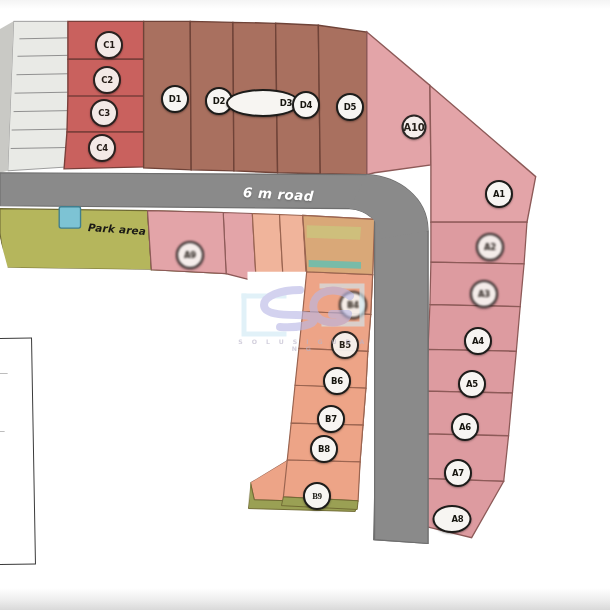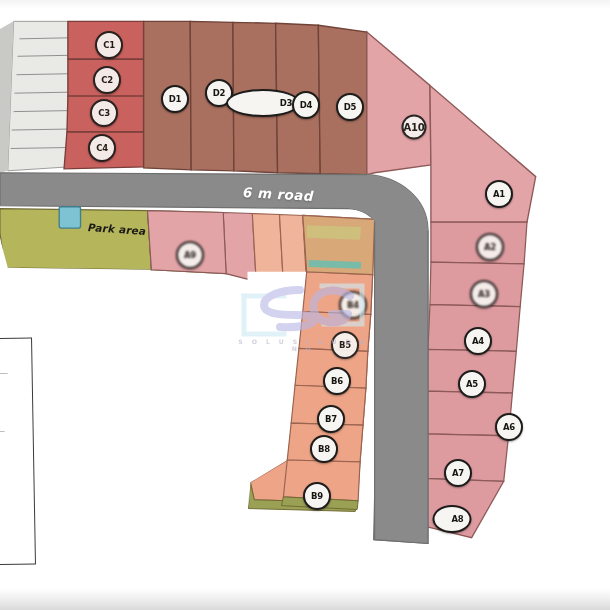--- a/index.html
+++ b/index.html
@@ -180,41 +180,41 @@
 
   </svg>
 
   <div id="labels">
     <div class="lot-label blur" style="left:109px;top:45px;">C1</div>
     <div class="lot-label blur" style="left:107px;top:80px;">C2</div>
     <div class="lot-label blur" style="left:104px;top:113px;">C3</div>
     <div class="lot-label blur" style="left:102px;top:148px;">C4</div>
 
     <div class="lot-label" style="left:175px;top:99px;">D1</div>
-    <div class="lot-label" style="left:219px;top:93px;text-align:right;">D2</div>
+    <div class="lot-label" style="left:219px;top:101px;text-align:right;">D2</div>
     <div class="lot-label" style="left:263px;top:103px;padding-left:46px;">D3</div>
     <div class="lot-label" style="left:306px;top:105px;">D4</div>
     <div class="lot-label" style="left:350px;top:107px;">D5</div>
 
     <div class="lot-label sm blur" style="left:414px;top:127px;">A10</div>
     <div class="lot-label" style="left:499px;top:194px;">A1</div>
     <div class="lot-label blur2" style="left:490px;top:247px;">A2</div>
     <div class="lot-label blur2" style="left:484px;top:294px;">A3</div>
     <div class="lot-label" style="left:478px;top:341px;">A4</div>
     <div class="lot-label" style="left:472px;top:384px;">A5</div>
-    <div class="lot-label" style="left:465px;top:427px;margin-left:44px;">A6</div>
+    <div class="lot-label" style="left:465px;top:427px;">A6</div>
     <div class="lot-label" style="left:458px;top:473px;">A7</div>
     <div class="lot-label" style="left:452px;top:519px;padding-left:11px;">A8</div>
 
     <div class="lot-label blur2" style="left:353px;top:305px;">B4</div>
     <div class="lot-label blur" style="left:345px;top:345px;">B5</div>
     <div class="lot-label" style="left:337px;top:381px;">B6</div>
     <div class="lot-label" style="left:331px;top:419px;">B7</div>
     <div class="lot-label" style="left:324px;top:449px;">B8</div>
-    <div class="lot-label" style="left:317px;top:496px;">B9</div>
+    <div class="lot-label" style="left:317px;top:496px;font-family:Liberation Serif, serif;">B9</div>
 
     <div class="lot-label blur2" style="left:190px;top:255px;">A9</div>
   </div>
 
   <div class="map-text" id="road-label" style="left:243px;top:186px;">6 m road</div>
   <div class="map-text" id="park-label" style="left:88px;top:223px;">Park area</div>
 
   <div id="watermark">
     <svg viewBox="0 0 130 70" width="130" height="70">
       <path d="M 6,20 L 6,58 L 46,58" fill="none" stroke="#cfeaf4" stroke-width="5" stroke-linecap="square"></path>

